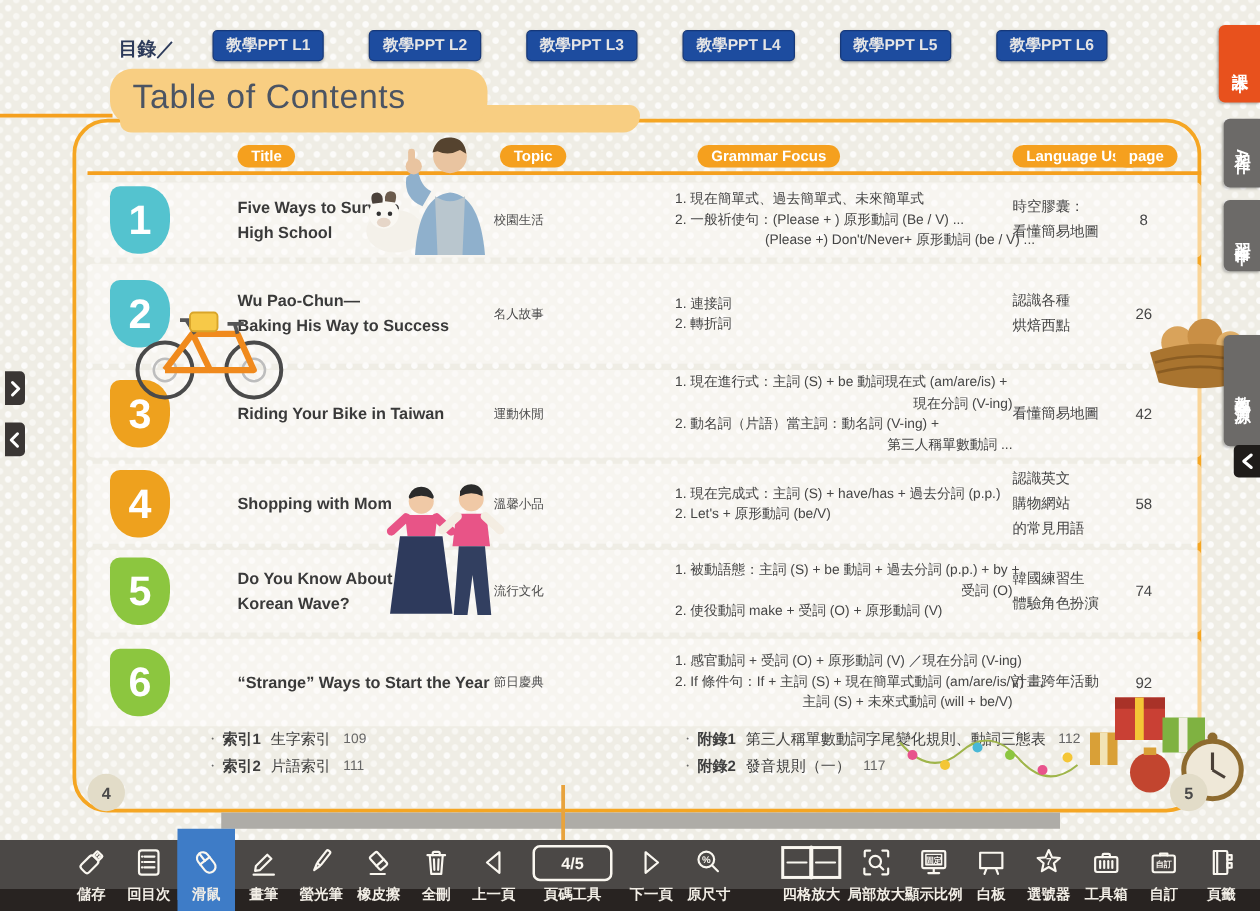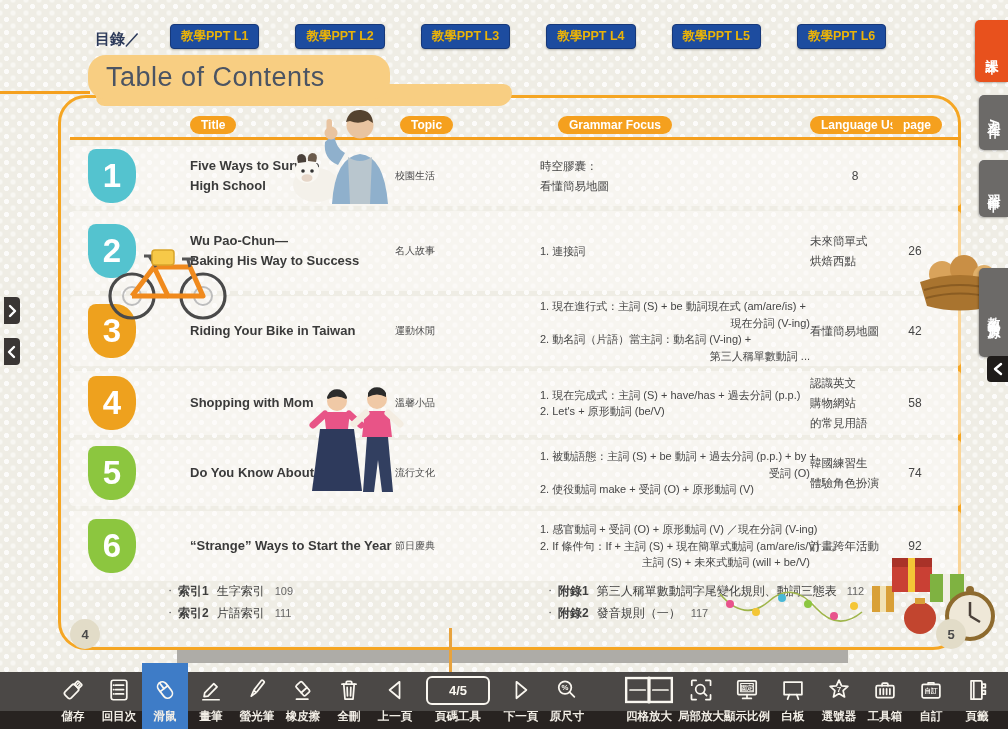--- a/index.html
+++ b/index.html
@@ -12,21 +12,21 @@
     background-size:13px 13px;
     background-position:0 0,6.5px 6.5px;}
   
   .breadcrumb{position:absolute;left:95px;top:30px;font-size:15px;font-weight:bold;color:#2C3A5A;z-index:6;}
   .toc-tail{position:absolute;left:96px;top:84px;width:416px;height:22px;background:#F8CE82;border-radius:0 14px 22px 14px;z-index:4;}
   .toc-bar{position:absolute;left:88px;top:55px;width:302px;height:44px;background:#F8CE82;border-radius:18px;z-index:5;display:flex;align-items:center;}
   .toc-title{margin-left:18px;font-size:27px;font-weight:500;color:#4B5463;letter-spacing:.5px;}
   .left-stub{position:absolute;left:0;top:91px;width:90px;height:3px;background:#F5A01E;z-index:3;}
   .ppt-bar{position:absolute;left:170px;top:24px;display:flex;gap:36px;z-index:6;}
   .ppt-btn{min-width:78px;box-sizing:border-box;padding:3px 10px;background:#1D4C9F;border:1px solid #16387A;border-radius:4px;
-    color:#eab308;font-size:12.5px;font-weight:bold;text-align:right;cursor:pointer;box-shadow:0 1px 2px rgba(0,0,0,.25);}
+    color:#e5e5e5;font-size:12.5px;font-weight:bold;text-align:right;cursor:pointer;box-shadow:0 1px 2px rgba(0,0,0,.25);}
   
   .page-border{position:absolute;left:58px;top:95px;width:897px;height:549px;border:3px solid #F5A623;border-radius:28px;z-index:1;}
   .page-circle{position:absolute;width:30px;height:30px;border-radius:50%;background:#E2DCC8;color:#4A4A4A;
     font-size:13px;font-weight:bold;display:flex;align-items:center;justify-content:center;z-index:6;}
   .pc-left{left:70px;top:619px;} .pc-right{left:936px;top:619px;}
   
   .toc-table{position:absolute;left:58px;top:100px;width:903px;padding-left:12px;box-sizing:border-box;z-index:2;}
   .tgrid{display:grid;grid-template-columns:120px 205px 145px 270px 90px 30px;align-items:center;}
   .thead{height:34px;border-bottom:3px solid #F5A01E;align-items:end;padding-bottom:3px;}
   .pill{display:inline-block;justify-self:start;background:#F5A01E;color:#fff;font-weight:bold;font-size:12px;
@@ -116,40 +116,46 @@
     <div class="rows" id="rows">
         <div class="row tgrid">
           <div class="c-num">
             <div class="bubble teal">1</div>
           </div>
           <div class="c-title">
             <div>Five Ways to Survive</div>
             <div>High School</div>
           </div>
           <div class="c-topic">校園生活</div>
+          <div class="c-grammar">
+            <div class="g i0">1. 現在簡單式、過去簡單式、未來簡單式</div>
+            <div class="g i0">2. 一般祈使句：(Please + ) 原形動詞 (Be / V) ...</div>
+            <div class="g i2">(Please +) Don't/Never+ 原形動詞 (be / V) ...</div>
+          </div>
           <div class="c-lang">
             <div>時空膠囊：</div>
             <div>看懂簡易地圖</div>
           </div>
           <div class="c-page">8</div>
         </div>
         <div class="row tgrid">
           <div class="c-num">
             <div class="bubble teal">2</div>
           </div>
           <div class="c-title">
             <div>Wu Pao-Chun—</div>
             <div>Baking His Way to Success</div>
           </div>
           <div class="c-topic">名人故事</div>
           <div class="c-grammar">
             <div class="g i0">1. 連接詞</div>
+            <div class="g i0">2. 轉折詞</div>
           </div>
           <div class="c-lang">
-            <div>未來簡單式</div>
+            <div>認識各種</div>
             <div>烘焙西點</div>
           </div>
           <div class="c-page">26</div>
         </div>
         <div class="row tgrid">
           <div class="c-num">
             <div class="bubble orange">3</div>
           </div>
           <div class="c-title">
             <div>Riding Your Bike in Taiwan</div>
@@ -184,20 +190,21 @@
             <div>的常見用語</div>
           </div>
           <div class="c-page">58</div>
         </div>
         <div class="row tgrid">
           <div class="c-num">
             <div class="bubble green">5</div>
           </div>
           <div class="c-title">
             <div>Do You Know About the</div>
+            <div>Korean Wave?</div>
           </div>
           <div class="c-topic">流行文化</div>
           <div class="c-grammar">
             <div class="g i0">1. 被動語態：主詞 (S) + be 動詞 + 過去分詞 (p.p.) + by +</div>
             <div class="g i1">受詞 (O)</div>
             <div class="g i0">2. 使役動詞 make + 受詞 (O) + 原形動詞 (V)</div>
           </div>
           <div class="c-lang">
             <div>韓國練習生</div>
             <div>體驗角色扮演</div>

